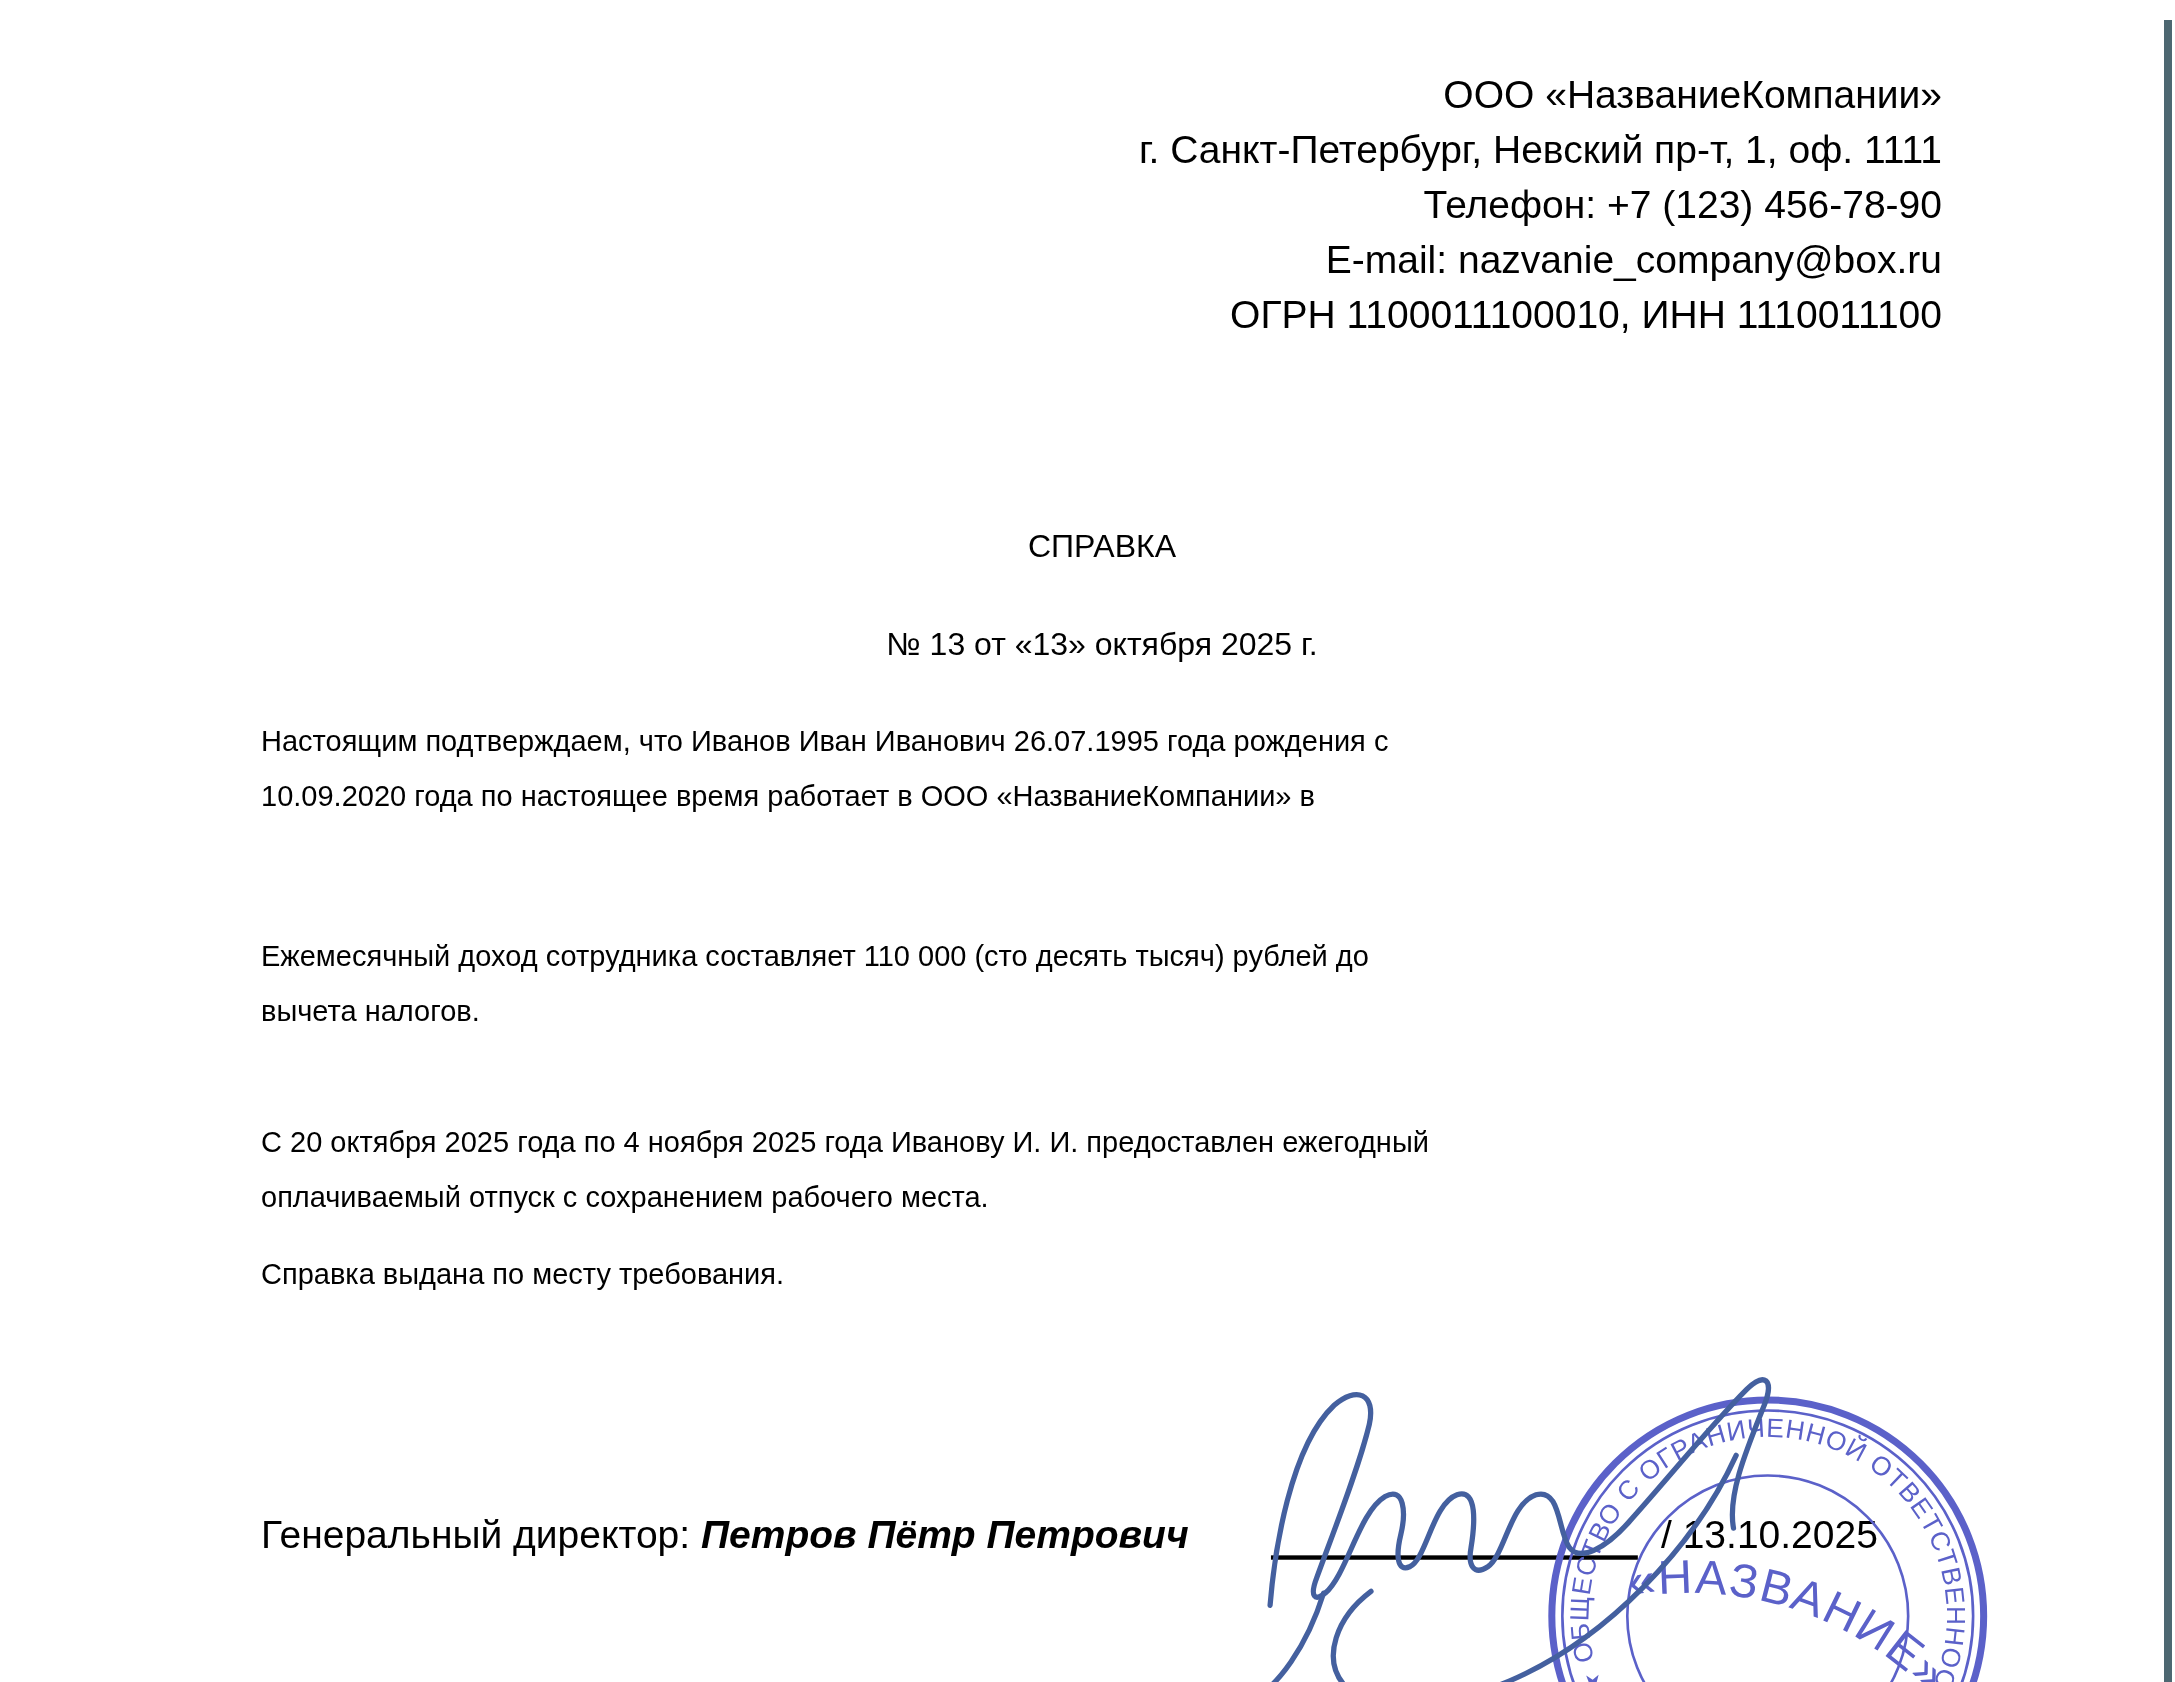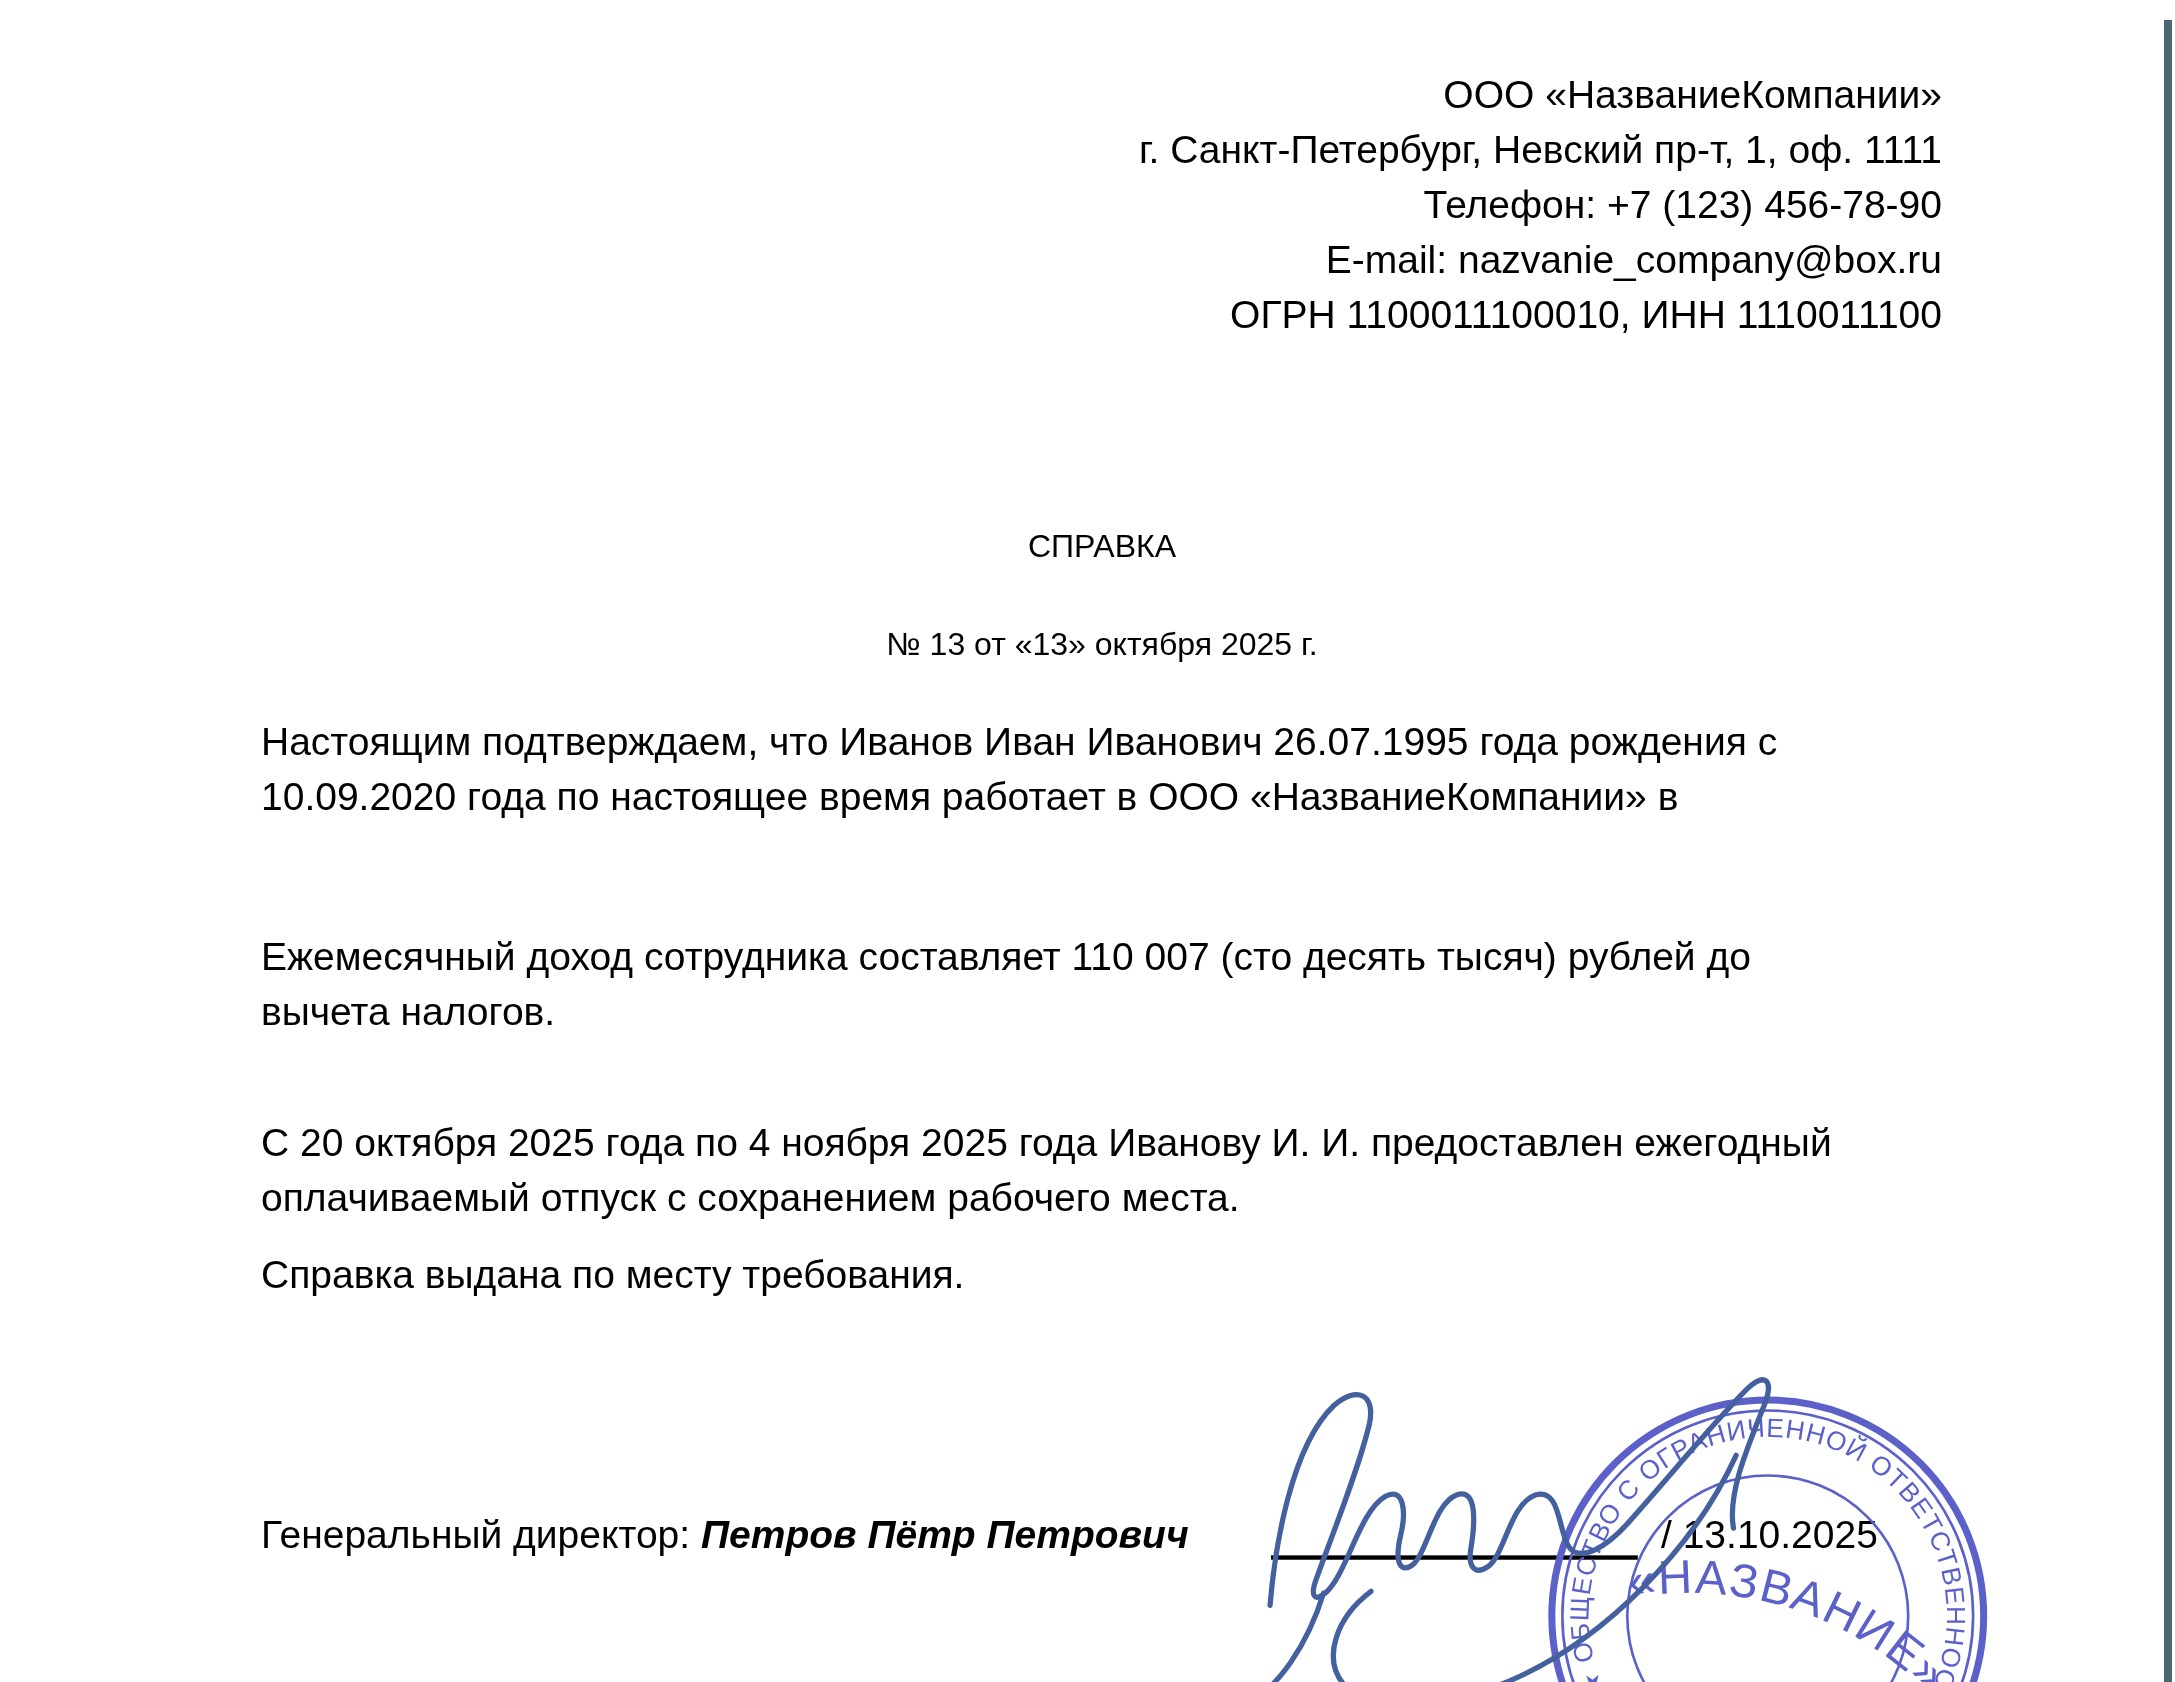--- a/index.html
+++ b/index.html
@@ -26,21 +26,21 @@
     left: 261px;
     width: 1682px;
     text-align: center;
     font-size: 32px;
     line-height: 55px;
     white-space: nowrap;
   }
   .para {
     left: 261px;
     width: 1682px;
-    font-size: 39px;
+    font-size: 29px;
     line-height: 55px;
   }
   .para div { white-space: nowrap; }
   .sigrow {
     left: 261px;
     top: 1487px;
     font-size: 39px;
     line-height: 55px;
     white-space: nowrap;
   }
@@ -83,21 +83,21 @@
   <div class="abs centerblock" style="top:499px;">СПРАВКА</div>
 
   <div class="abs centerblock" style="top:597px;">№ 13 от «13» октября 2025 г.</div>
 
   <div class="abs para" style="top:694px;">
     <div>Настоящим подтверждаем, что Иванов Иван Иванович 26.07.1995 года рождения с</div>
     <div>10.09.2020 года по настоящее время работает в ООО «НазваниеКомпании» в</div>
   </div>
 
   <div class="abs para" style="top:909px;">
-    <div>Ежемесячный доход сотрудника составляет 110 007 (сто десять тысяч) рублей до</div>
+    <div>Ежемесячный доход сотрудника составляет 110 000 (сто десять тысяч) рублей до</div>
     <div>вычета налогов.</div>
   </div>
 
   <div class="abs para" style="top:1095px;">
     <div>С 20 октября 2025 года по 4 ноября 2025 года Иванову И. И. предоставлен ежегодный</div>
     <div>оплачиваемый отпуск с сохранением рабочего места.</div>
   </div>
 
   <div class="abs para" style="top:1227px;">
     <div>Справка выдана по месту требования.</div>

